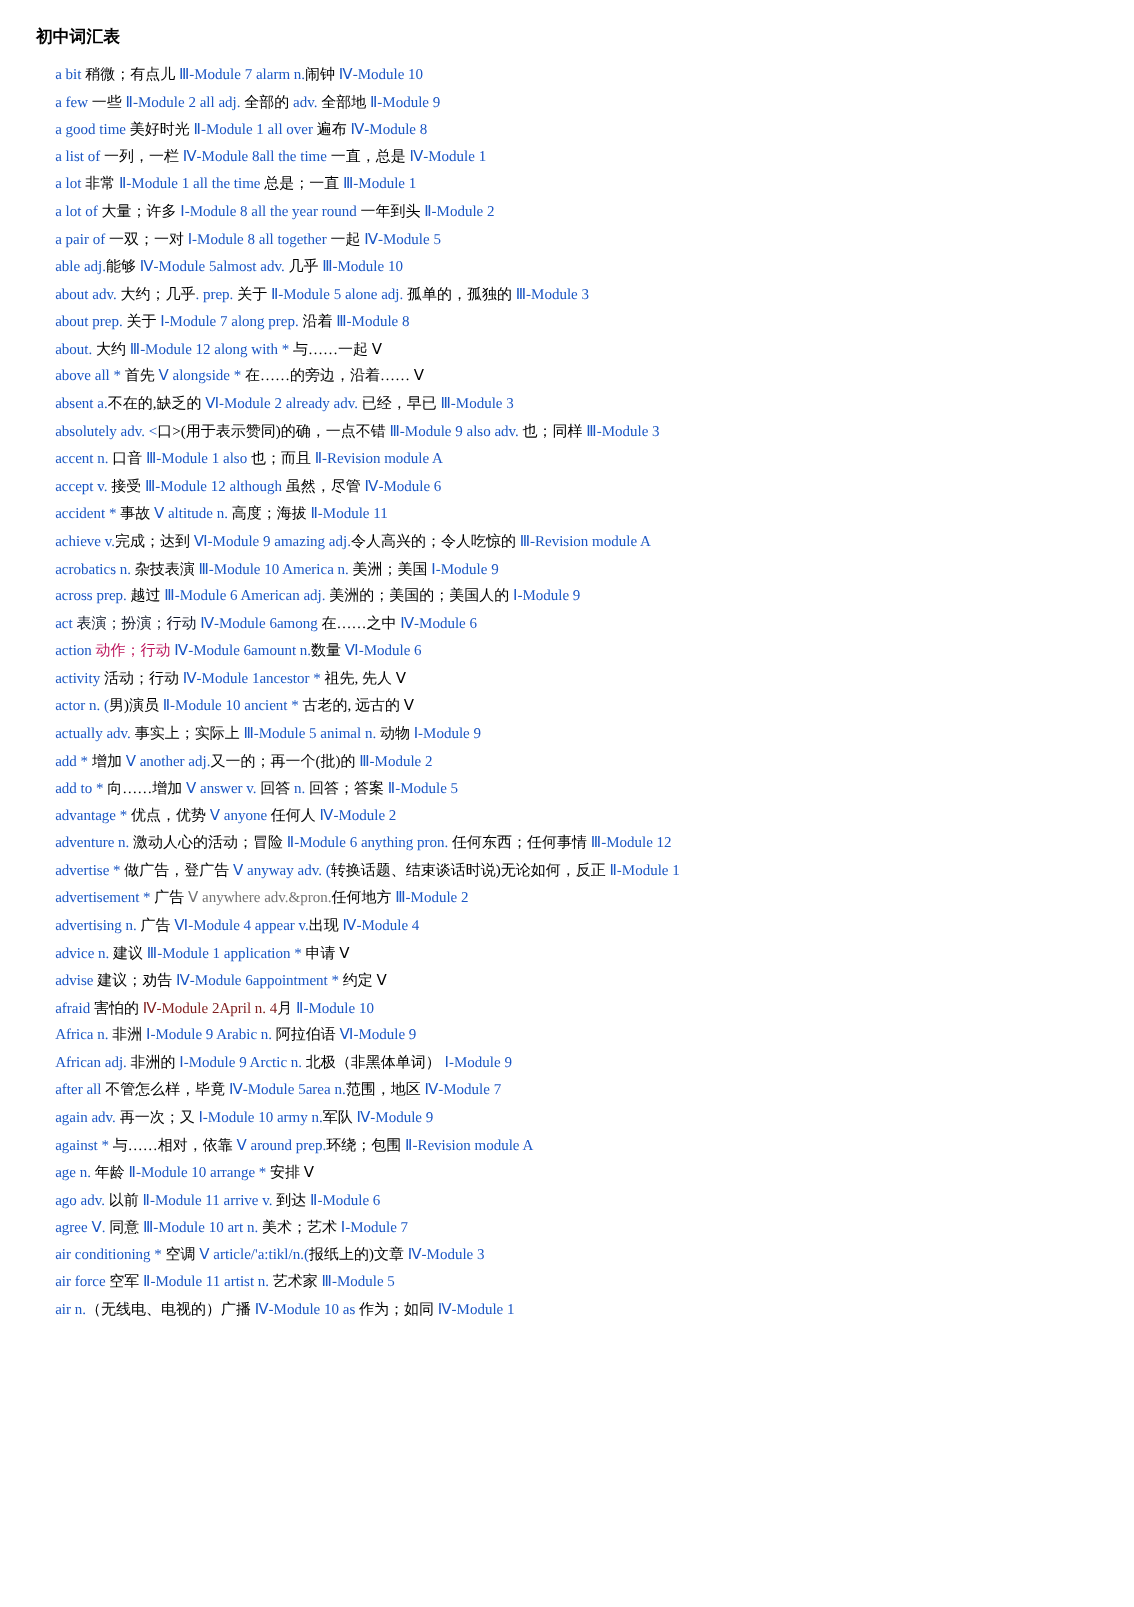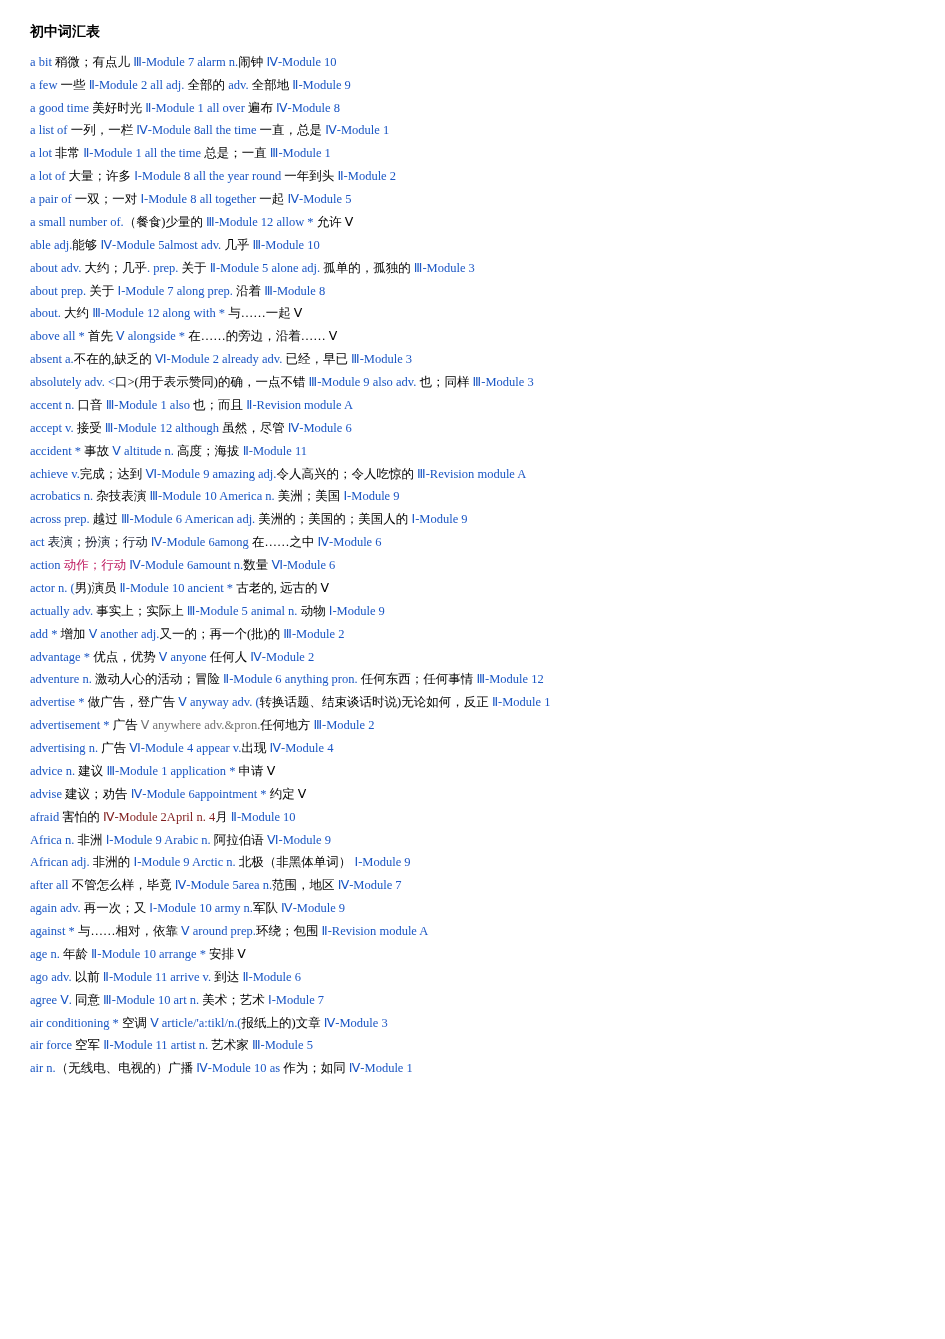--- a/index.html
+++ b/index.html
@@ -17,58 +17,60 @@
     }
     .page-title {
       font-size: 14px;
       font-weight: bold;
       color: #000;
       margin-bottom: 8px;
     }
     .content {
       font-size: 12.5px;
       line-height: 1.75;
+      margin-left: 16px;
     }
     .line {
       display: block;
       margin-bottom: 1px;
     }
   </style>
 </head>
 <body>
 
 <div class="page-title">初中词汇表</div>
 
 <div class="content" id="vocab-lines">
 <span class="line"><span style="color:#1a56c4">a  bit  </span><span style="color:#000">稍微；有点儿</span><span style="color:#1a56c4">  Ⅲ-Module  7   alarm n.</span><span style="color:#000">闹钟</span><span style="color:#1a56c4">  Ⅳ-Module   10</span></span>
     <span class="line"><span style="color:#1a56c4">a few   </span><span style="color:#000">一些</span><span style="color:#1a56c4">  Ⅱ-Module  2  all  adj.    </span><span style="color:#000">全部的</span><span style="color:#1a56c4">  adv.    </span><span style="color:#000">全部地</span><span style="color:#1a56c4"> Ⅱ-Module  9</span></span>
     <span class="line"><span style="color:#1a56c4">a good time   </span><span style="color:#000">美好时光</span><span style="color:#1a56c4"> Ⅱ-Module  1   all over  </span><span style="color:#000">遍布</span><span style="color:#1a56c4"> Ⅳ-Module    8</span></span>
     <span class="line"><span style="color:#1a56c4">a list of  </span><span style="color:#000">一列，一栏</span><span style="color:#1a56c4">     Ⅳ-Module    8all the time    </span><span style="color:#000">一直，总是</span><span style="color:#1a56c4">  Ⅳ-Module    1</span></span>
     <span class="line"><span style="color:#1a56c4">a lot  </span><span style="color:#000">非常</span><span style="color:#1a56c4">    Ⅱ-Module  1  all the time </span><span style="color:#000">总是；一直</span><span style="color:#1a56c4">      Ⅲ-Module  1</span></span>
     <span class="line"><span style="color:#1a56c4">a lot of  </span><span style="color:#000">大量；许多</span><span style="color:#1a56c4">    Ⅰ-Module  8  all the year round      </span><span style="color:#000">一年到头</span><span style="color:#1a56c4">    Ⅱ-Module  2</span></span>
     <span class="line"><span style="color:#1a56c4">a pair of  </span><span style="color:#000">一双；一对</span><span style="color:#1a56c4">    Ⅰ-Module  8   all together  </span><span style="color:#000">一起</span><span style="color:#1a56c4">  Ⅳ-Module    5</span></span>
-    <span class="line"><span style="color:#1a56c4">a small number of.</span><span style="color:#000">（餐食</span><span style="color:#000">)</span><span style="color:#000">少量的</span><span style="color:#1a56c4">     Ⅲ-Module 12 allow *  </span><span style="color:#000">允许</span><span style="color:#000">  Ⅴ</span></span>
     <span class="line"><span style="color:#1a56c4">able adj.</span><span style="color:#000">能够</span><span style="color:#1a56c4">  Ⅳ-Module    5almost adv. </span><span style="color:#000">几乎</span><span style="color:#1a56c4">  Ⅲ-Module  10</span></span>
     <span class="line"><span style="color:#1a56c4">about    adv.    </span><span style="color:#000">大约；几乎</span><span style="color:#1a56c4">.  prep. </span><span style="color:#000">关于</span><span style="color:#1a56c4">    Ⅱ-Module  5  alone adj. </span><span style="color:#000">孤单的，孤独的</span><span style="color:#1a56c4">      Ⅲ-Module  3</span></span>
     <span class="line"><span style="color:#1a56c4">about prep.  </span><span style="color:#000">关于</span><span style="color:#1a56c4">    Ⅰ-Module  7  along prep. </span><span style="color:#000">沿着</span><span style="color:#1a56c4">  Ⅲ-Module  8</span></span>
     <span class="line"><span style="color:#1a56c4">about.  </span><span style="color:#000">大约</span><span style="color:#1a56c4">  Ⅲ-Module 12 along with *  </span><span style="color:#000">与</span><span style="color:#000">……</span><span style="color:#000">一起</span><span style="color:#000">   Ⅴ</span></span>
     <span class="line"><span style="color:#1a56c4">above all *  </span><span style="color:#000">首先</span><span style="color:#1a56c4">   Ⅴ   alongside *  </span><span style="color:#000">在</span><span style="color:#000">……</span><span style="color:#000">的旁边，沿着</span><span style="color:#000">……      Ⅴ</span></span>
     <span class="line"><span style="color:#1a56c4">absent    a.</span><span style="color:#000">不在的</span><span style="color:#000">,</span><span style="color:#000">缺乏的</span><span style="color:#1a56c4">  Ⅵ-Module  2   already adv. </span><span style="color:#000">已经，早已</span><span style="color:#1a56c4">    Ⅲ-Module  3</span></span>
     <span class="line"><span style="color:#1a56c4">absolutely adv. &lt;</span><span style="color:#000">口</span><span style="color:#000">&gt;(</span><span style="color:#000">用于表示赞同</span><span style="color:#000">)</span><span style="color:#000">的确，一点不错</span><span style="color:#1a56c4">     Ⅲ-Module  9  also adv. </span><span style="color:#000">也；同样</span><span style="color:#1a56c4">    Ⅲ-Module  3</span></span>
     <span class="line"><span style="color:#1a56c4">accent n.  </span><span style="color:#000">口音</span><span style="color:#1a56c4">    Ⅲ-Module  1  also  </span><span style="color:#000">也；而且</span><span style="color:#1a56c4">      Ⅱ-Revision module A</span></span>
     <span class="line"><span style="color:#1a56c4">accept v.  </span><span style="color:#000">接受</span><span style="color:#1a56c4">    Ⅲ-Module 12 although  </span><span style="color:#000">虽然，尽管</span><span style="color:#1a56c4"> Ⅳ-Module    6</span></span>
     <span class="line"><span style="color:#1a56c4">accident *  </span><span style="color:#000">事故</span><span style="color:#1a56c4">    Ⅴ   altitude  n.  </span><span style="color:#000">高度；海拔</span><span style="color:#1a56c4">   Ⅱ-Module  11</span></span>
     <span class="line"><span style="color:#1a56c4">achieve v.</span><span style="color:#000">完成；达到</span><span style="color:#1a56c4">    Ⅵ-Module  9   amazing adj.</span><span style="color:#000">令人高兴的；令人吃惊的</span><span style="color:#1a56c4">      Ⅲ-Revision module A</span></span>
     <span class="line"><span style="color:#1a56c4">acrobatics n.  </span><span style="color:#000">杂技表演</span><span style="color:#1a56c4">    Ⅲ-Module 10 America n.  </span><span style="color:#000">美洲；美国</span><span style="color:#1a56c4"> Ⅰ-Module  9</span></span>
     <span class="line"><span style="color:#1a56c4">across  prep.  </span><span style="color:#000">越过</span><span style="color:#1a56c4">      Ⅲ-Module  6   American adj.  </span><span style="color:#000">美洲的；美国的；美国人的</span><span style="color:#1a56c4">      Ⅰ-Module  9</span></span>
     <span class="line"><span style="color:#1a56c4">act    </span><span style="color:#0f172a">表演；扮演；行动</span><span style="color:#1a56c4">   Ⅳ-Module    6among  </span><span style="color:#000">在</span><span style="color:#000">……</span><span style="color:#000">之中</span><span style="color:#1a56c4">    Ⅳ-Module    6</span></span>
     <span class="line"><span style="color:#1a56c4">action    </span><span style="color:#be185d">动作；行动</span><span style="color:#1a56c4">  Ⅳ-Module    6amount n.</span><span style="color:#000">数量</span><span style="color:#1a56c4">     Ⅵ-Module  6</span></span>
+    <span class="line"><span style="color:#1a56c4">activity     </span><span style="color:#000">活动；行动</span><span style="color:#1a56c4"> Ⅳ-Module    1ancestor *  </span><span style="color:#000">祖先</span><span style="color:#000">, </span><span style="color:#000">先人</span><span style="color:#000"> Ⅴ</span></span>
     <span class="line"><span style="color:#1a56c4">actor   n.    (</span><span style="color:#000">男</span><span style="color:#000">)</span><span style="color:#000">演员</span><span style="color:#1a56c4">  Ⅱ-Module 10 ancient *  </span><span style="color:#000">古老的</span><span style="color:#000">, </span><span style="color:#000">远古的</span><span style="color:#000">  Ⅴ</span></span>
     <span class="line"><span style="color:#1a56c4">actually adv.  </span><span style="color:#000">事实上；实际上</span><span style="color:#1a56c4">    Ⅲ-Module  5   animal n.  </span><span style="color:#000">动物</span><span style="color:#1a56c4">    Ⅰ-Module  9</span></span>
     <span class="line"><span style="color:#1a56c4">add *  </span><span style="color:#000">增加</span><span style="color:#1a56c4">    Ⅴ    another adj.</span><span style="color:#000">又一的；再一个</span><span style="color:#000">(</span><span style="color:#000">批</span><span style="color:#000">)</span><span style="color:#000">的</span><span style="color:#1a56c4">     Ⅲ-Module  2</span></span>
+    <span class="line"><span style="color:#1a56c4">add to *  </span><span style="color:#000">向</span><span style="color:#000">……</span><span style="color:#000">增加</span><span style="color:#1a56c4">   Ⅴ   answer   v.    </span><span style="color:#000">回答</span><span style="color:#1a56c4">  n.    </span><span style="color:#000">回答；答案</span><span style="color:#1a56c4">   Ⅱ-Module  5</span></span>
     <span class="line"><span style="color:#1a56c4">advantage *  </span><span style="color:#000">优点，优势</span><span style="color:#1a56c4">    Ⅴ    anyone          </span><span style="color:#000">任何人</span><span style="color:#1a56c4">   Ⅳ-Module    2</span></span>
     <span class="line"><span style="color:#1a56c4">adventure   n.    </span><span style="color:#000">激动人心的活动；冒险</span><span style="color:#1a56c4"> Ⅱ-Module  6   anything pron.  </span><span style="color:#000">任何东西；任何事情</span><span style="color:#1a56c4">      Ⅲ-Module 12</span></span>
     <span class="line"><span style="color:#1a56c4">advertise *  </span><span style="color:#000">做广告，登广告</span><span style="color:#1a56c4"> Ⅴ   anyway  adv.    (</span><span style="color:#000">转换话题、结束谈话时说</span><span style="color:#000">)</span><span style="color:#000">无论如何，反正</span><span style="color:#1a56c4">     Ⅱ-Module  1</span></span>
     <span class="line"><span style="color:#1a56c4">advertisement *  </span><span style="color:#000">广告</span><span style="color:#737373">  Ⅴ    anywhere adv.&amp;pron.</span><span style="color:#000">任何地方</span><span style="color:#1a56c4">    Ⅲ-Module  2</span></span>
     <span class="line"><span style="color:#1a56c4">advertising n. </span><span style="color:#000">广告</span><span style="color:#1a56c4"> Ⅵ-Module  4   appear v.</span><span style="color:#000">出现</span><span style="color:#1a56c4">     Ⅳ-Module    4</span></span>
     <span class="line"><span style="color:#1a56c4">advice n.  </span><span style="color:#000">建议</span><span style="color:#1a56c4">    Ⅲ-Module  1   application *  </span><span style="color:#000">申请</span><span style="color:#000"> Ⅴ</span></span>
     <span class="line"><span style="color:#1a56c4">advise    </span><span style="color:#000">建议；劝告</span><span style="color:#1a56c4">  Ⅳ-Module    6appointment *  </span><span style="color:#000">约定</span><span style="color:#000">    Ⅴ</span></span>
     <span class="line"><span style="color:#1a56c4">afraid             </span><span style="color:#000">害怕的</span><span style="color:#7f1d1d"> Ⅳ-Module    2April   n.  4</span><span style="color:#000">月</span><span style="color:#1a56c4">   Ⅱ-Module  10</span></span>
     <span class="line"><span style="color:#1a56c4">Africa n.  </span><span style="color:#000">非洲</span><span style="color:#1a56c4"> Ⅰ-Module  9   Arabic n.  </span><span style="color:#000">阿拉伯语</span><span style="color:#1a56c4">     Ⅵ-Module  9</span></span>
     <span class="line"><span style="color:#1a56c4">African adj.  </span><span style="color:#000">非洲的</span><span style="color:#1a56c4">    Ⅰ-Module  9   Arctic n.   </span><span style="color:#000">北极（非黑体单词）</span><span style="color:#1a56c4">     Ⅰ-Module  9</span></span>

